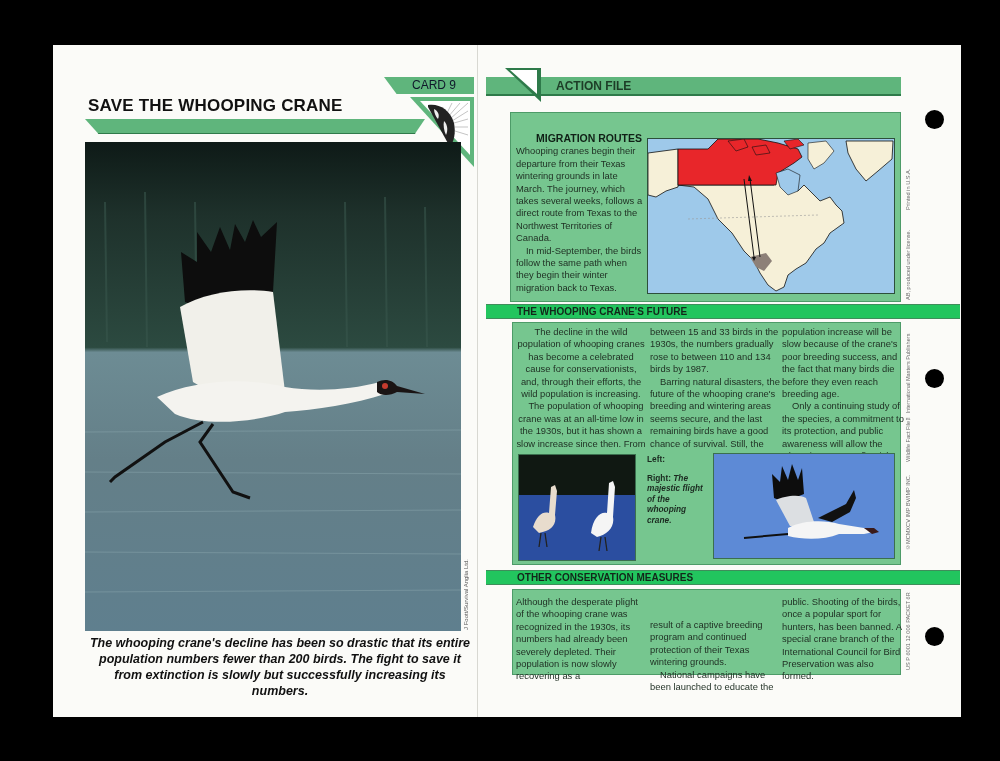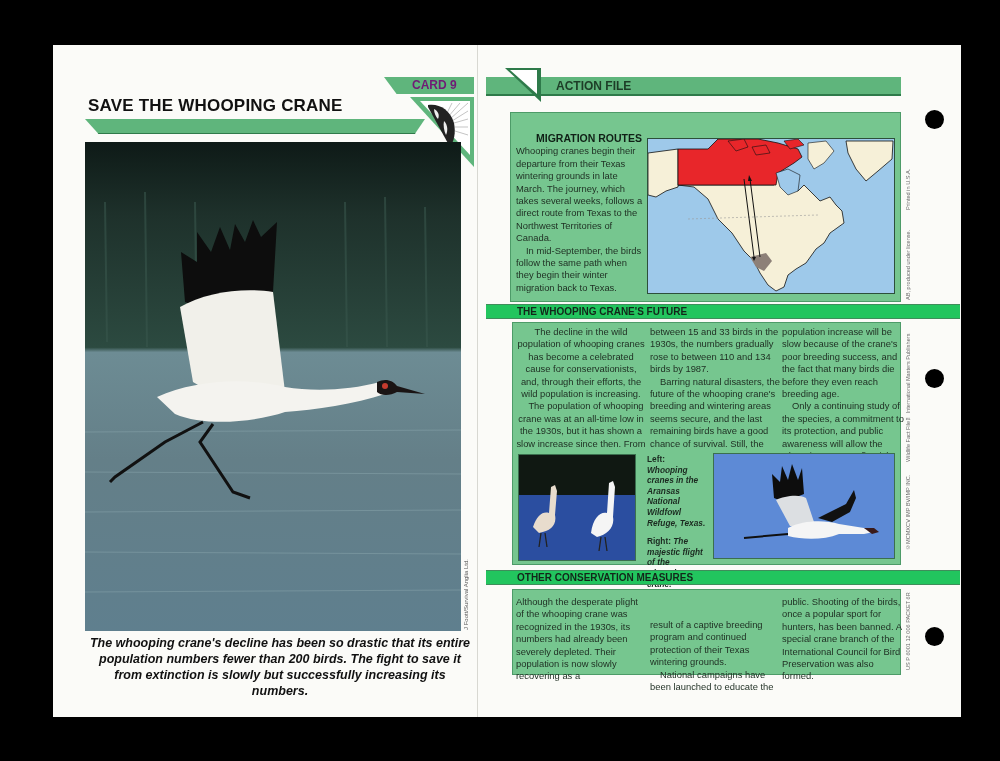--- a/index.html
+++ b/index.html
@@ -9,21 +9,21 @@
   .card { position: absolute; top: 45px; left: 53px; width: 908px; height: 672px; background: #fbfbf8; }
   .divider { position: absolute; left: 477px; top: 45px; width: 1px; height: 672px; background: #d8d8d2; }
 
   
   .title { position: absolute; left: 88px; top: 96px; font-size: 17px; font-weight: bold; letter-spacing: 0.2px; color: #111; }
   .group-bar { position: absolute; left: 85px; top: 119px; width: 340px; height: 15px; background: #5fb57c;
     clip-path: polygon(0 0, 100% 0, 97% 100%, 4% 100%); border-bottom: 1px solid #2f7a4a; }
   .group-label { position: absolute; right: 22px; top: 1px; font-size: 10px; font-weight: bold; color: #1d3d27; margin-top: 28px; }
   .card-tab { position: absolute; left: 384px; top: 77px; width: 90px; height: 17px; background: #5fb57c;
     clip-path: polygon(0 0, 100% 0, 100% 100%, 14% 100%); }
-  .card-label { position: absolute; left: 28px; top: 1px; font-size: 12px; font-weight: bold; color: #701a75; }
+  .card-label { position: absolute; left: 28px; top: 1px; font-size: 12px; font-weight: normal; color: #0f172a; }
   .emblem { position: absolute; left: 410px; top: 97px; width: 64px; height: 70px; }
 
   .main-photo { position: absolute; left: 85px; top: 142px; width: 376px; height: 489px; overflow: hidden; background: #3e5a63; }
   .photo-credit { position: absolute; left: 463px; top: 560px; width: 10px; height: 70px; font-size: 6px; color: #555;
     writing-mode: vertical-rl; transform: rotate(180deg); white-space: nowrap; }
   .main-caption { position: absolute; left: 85px; top: 635px; width: 390px; text-align: center; font-size: 12.5px;
     font-weight: bold; font-style: italic; line-height: 16px; color: #111; }
 
   
   .action-bar { position: absolute; left: 486px; top: 77px; width: 415px; height: 19px; background: #5fb57c; border-bottom: 2px solid #2e7a4a; }
@@ -190,21 +190,20 @@
     <path d="M14,72 C18,60 24,56 30,58 L32,32 L36,30 L38,36 L36,60 C38,70 32,76 20,78 Z" fill="#e8dccd"></path>
     <line x1="22" y1="78" x2="20" y2="92" stroke="#222" stroke-width="1.3"></line>
     <line x1="26" y1="78" x2="28" y2="92" stroke="#222" stroke-width="1.3"></line>
     <path d="M72,78 C74,62 82,56 88,58 L90,28 L94,26 L96,32 L94,62 C96,72 88,80 78,82 Z" fill="#f5f5f5"></path>
     <line x1="82" y1="82" x2="80" y2="96" stroke="#222" stroke-width="1.3"></line>
     <line x1="86" y1="82" x2="88" y2="96" stroke="#222" stroke-width="1.3"></line>
   </svg>
 </div>
 <div class="photo-cap">
   <div class="lbl">Left:</div>
-  <div>Whooping cranes in the Aransas National Wildfowl Refuge, Texas.</div>
   <div style="height:8px"></div>
   <span class="lbl">Right:</span>
   <span>The majestic flight of the whooping crane.</span>
 </div>
 <div class="photo-small" style="left:713px; top:453px; width:182px; height:106px;">
   <svg width="182" height="106" viewBox="0 0 182 106">
     <rect width="182" height="106" fill="#5d8ad6"></rect>
     <path d="M60,44 L58,20 L66,28 L68,12 L74,26 L78,10 L84,26 L88,14 L90,40 L70,48 Z" fill="#0d0d0d"></path>
     <path d="M62,46 C70,42 85,40 92,44 L102,74 L76,72 Z" fill="#dcdfe2"></path>
     <path d="M104,64 L120,56 L132,50 L140,36 L142,44 L136,58 L118,68 Z" fill="#111"></path>

